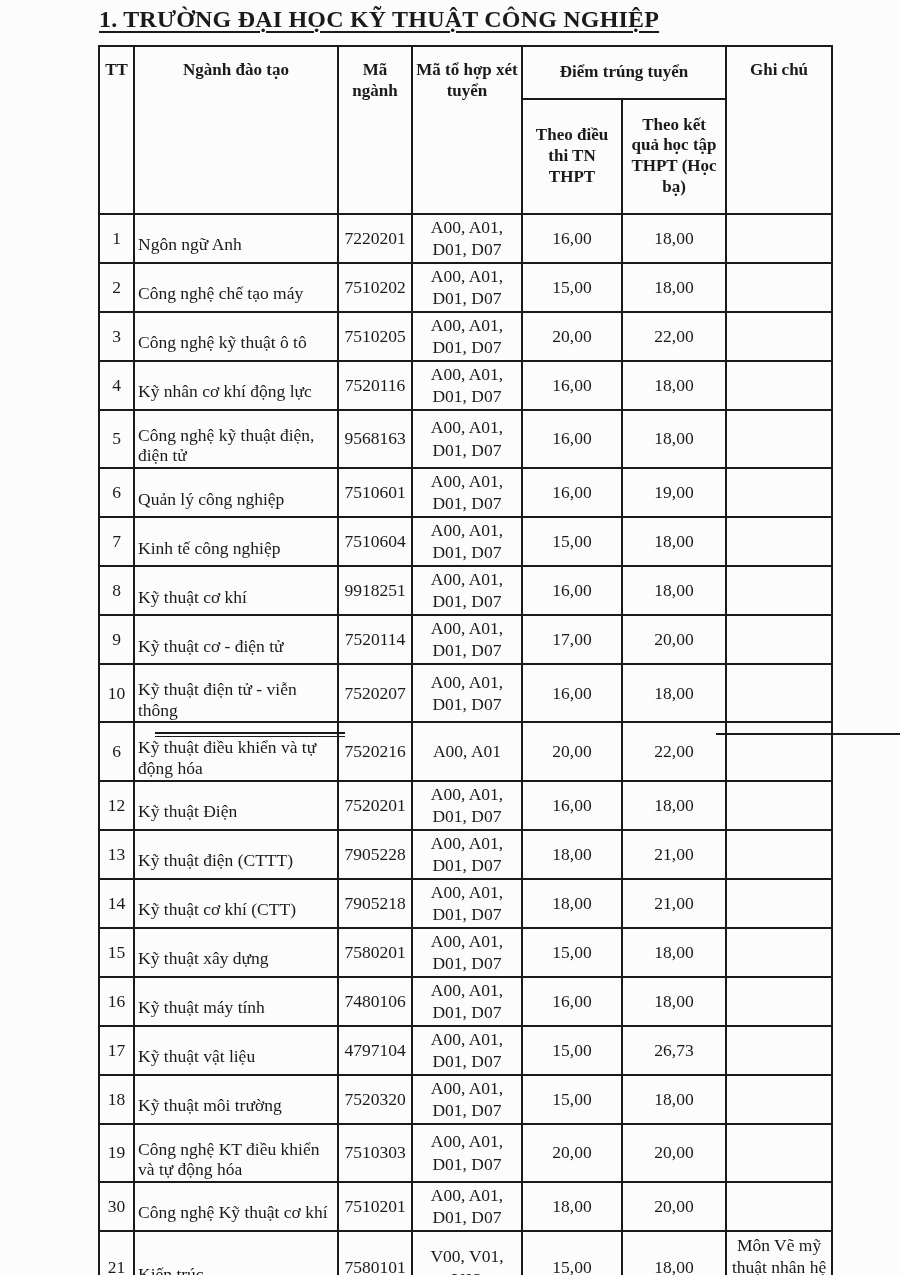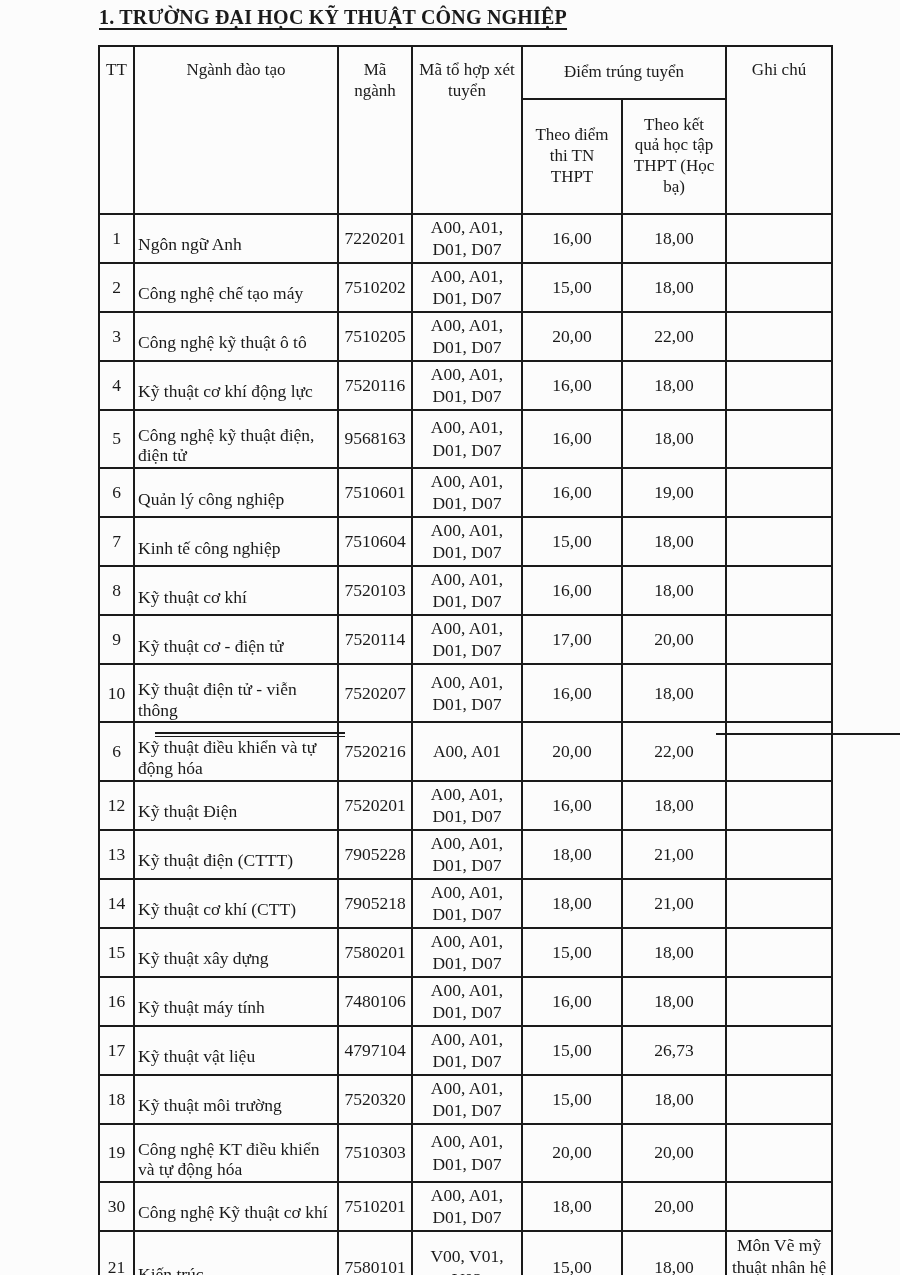--- a/index.html
+++ b/index.html
@@ -6,35 +6,35 @@
   html,body { width:900px; height:1275px; }
   body {
     background:#fcfcfc;
     color:var(--ink,#1a1a1a);
     font-family:"Liberation Serif","DejaVu Serif",serif;
   }
   .page { position:relative; width:900px; height:1275px; overflow:hidden; }
 
   .title {
     position:absolute; left:99px; top:6px;
-    font-size:20px; font-weight:bold; white-space:nowrap;
+    font-size:24px; font-weight:bold; white-space:nowrap;
     text-decoration:underline; text-decoration-thickness:2px; text-underline-offset:4px;
     letter-spacing:0.2px;
   }
 
   table.score-table {
     position:absolute; left:98px; top:45px; width:733px;
     border-collapse:collapse; table-layout:fixed;
   }
   .score-table th, .score-table td {
     border:2px solid var(--ink,#1a1a1a);
     text-align:center; vertical-align:middle;
     overflow:hidden;
   }
-  .score-table th { font-weight:normal; font-size:17px; line-height:1.22; padding:15px 2px; }
+  .score-table th { font-weight:bold; font-size:17px; line-height:1.22; padding:15px 2px; }
   .score-table td { font-size:17.5px; line-height:1.2; padding:1px 2px; }
 
   tr.hrow1 { height:48px; }
   tr.hrow2 { height:93px; }
   th.v-top { vertical-align:top; padding-top:13px; }
   .pre { white-space:pre-line; }
 
   tbody tr { height:49px; }
   tbody tr:last-child { height:74px; }
 
@@ -74,21 +74,21 @@
     <thead>
       <tr class="hrow1">
         <th rowspan="2" class="v-top">TT</th>
         <th rowspan="2" class="v-top">Ngành đào tạo</th>
         <th rowspan="2" class="v-top">Mã ngành</th>
         <th rowspan="2" class="v-top">Mã tổ hợp xét tuyển</th>
         <th colspan="2">Điểm trúng tuyển</th>
         <th rowspan="2" class="v-top">Ghi chú</th>
       </tr>
       <tr class="hrow2">
-        <th class="pre">Theo điểm
+        <th class="pre">Theo điều
 thi TN
 THPT</th>
         <th class="pre">Theo kết
 quả học tập
 THPT (Học
 bạ)</th>
       </tr>
     </thead>
     <tbody>
         <tr>
@@ -116,21 +116,21 @@
           <td class="c-major">Công nghệ kỹ thuật ô tô</td>
           <td class="c-code">7510205</td>
           <td class="c-combo">A00, A01,
 D01, D07</td>
           <td class="c-exam">20,00</td>
           <td class="c-transcript">22,00</td>
           <td class="c-note"></td>
         </tr>
         <tr>
           <td class="c-tt">4</td>
-          <td class="c-major">Kỹ thuật cơ khí động lực</td>
+          <td class="c-major">Kỹ nhân cơ khí động lực</td>
           <td class="c-code">7520116</td>
           <td class="c-combo">A00, A01,
 D01, D07</td>
           <td class="c-exam">16,00</td>
           <td class="c-transcript">18,00</td>
           <td class="c-note"></td>
         </tr>
         <tr>
           <td class="c-tt">5</td>
           <td class="c-major">Công nghệ kỹ thuật điện, điện tử</td>
@@ -157,21 +157,21 @@
           <td class="c-code">7510604</td>
           <td class="c-combo">A00, A01,
 D01, D07</td>
           <td class="c-exam">15,00</td>
           <td class="c-transcript">18,00</td>
           <td class="c-note"></td>
         </tr>
         <tr>
           <td class="c-tt">8</td>
           <td class="c-major">Kỹ thuật cơ khí</td>
-          <td class="c-code">7520103</td>
+          <td class="c-code">9918251</td>
           <td class="c-combo">A00, A01,
 D01, D07</td>
           <td class="c-exam">16,00</td>
           <td class="c-transcript">18,00</td>
           <td class="c-note"></td>
         </tr>
         <tr>
           <td class="c-tt">9</td>
           <td class="c-major">Kỹ thuật cơ - điện tử</td>
           <td class="c-code">7520114</td>

